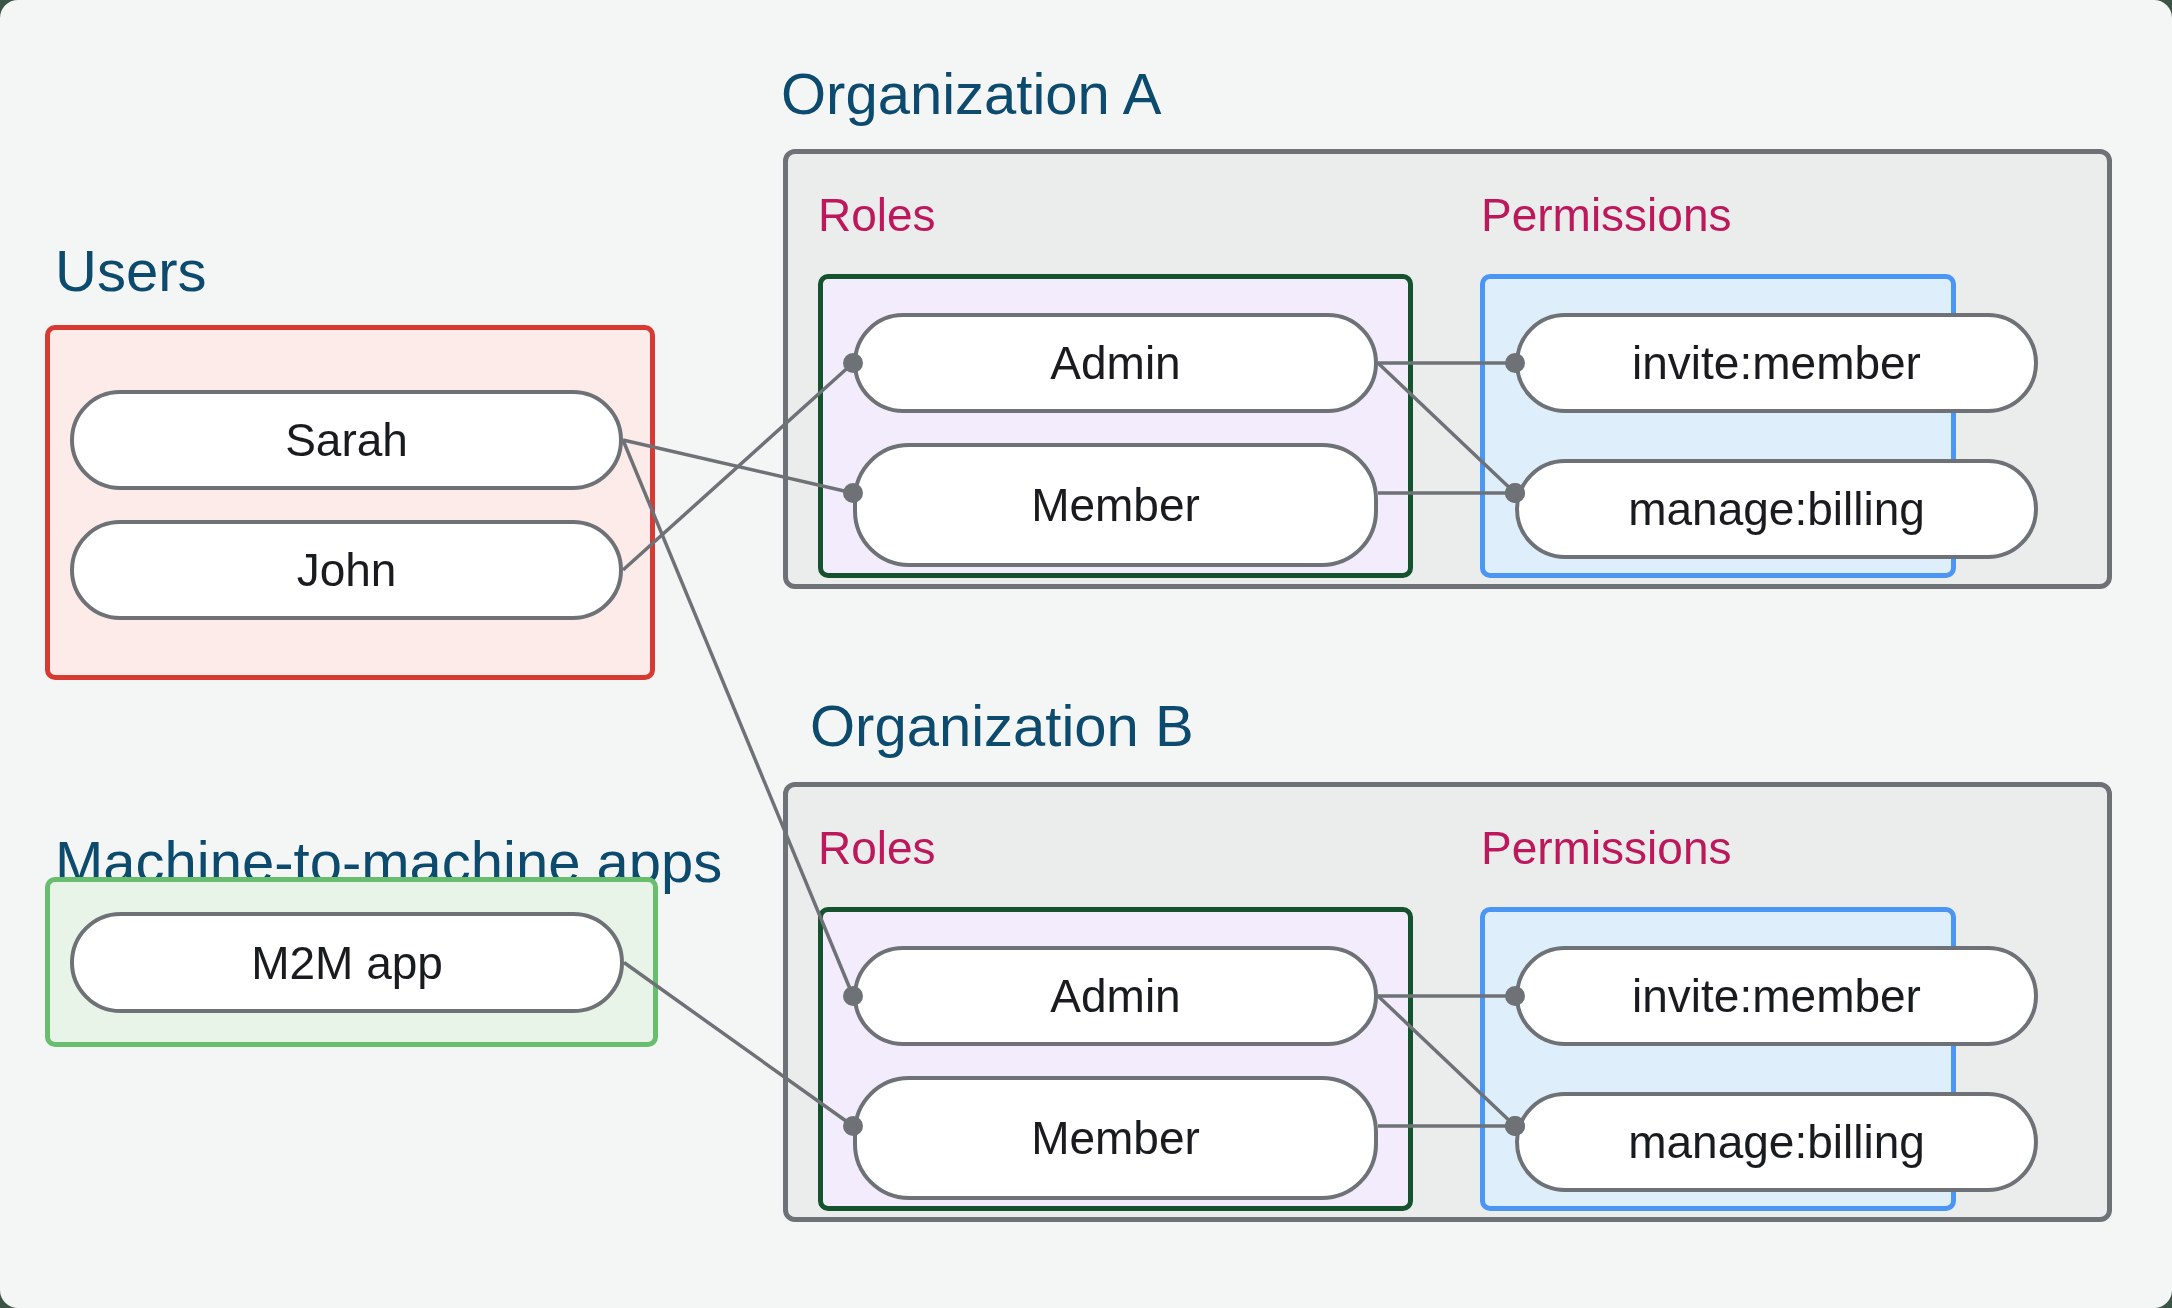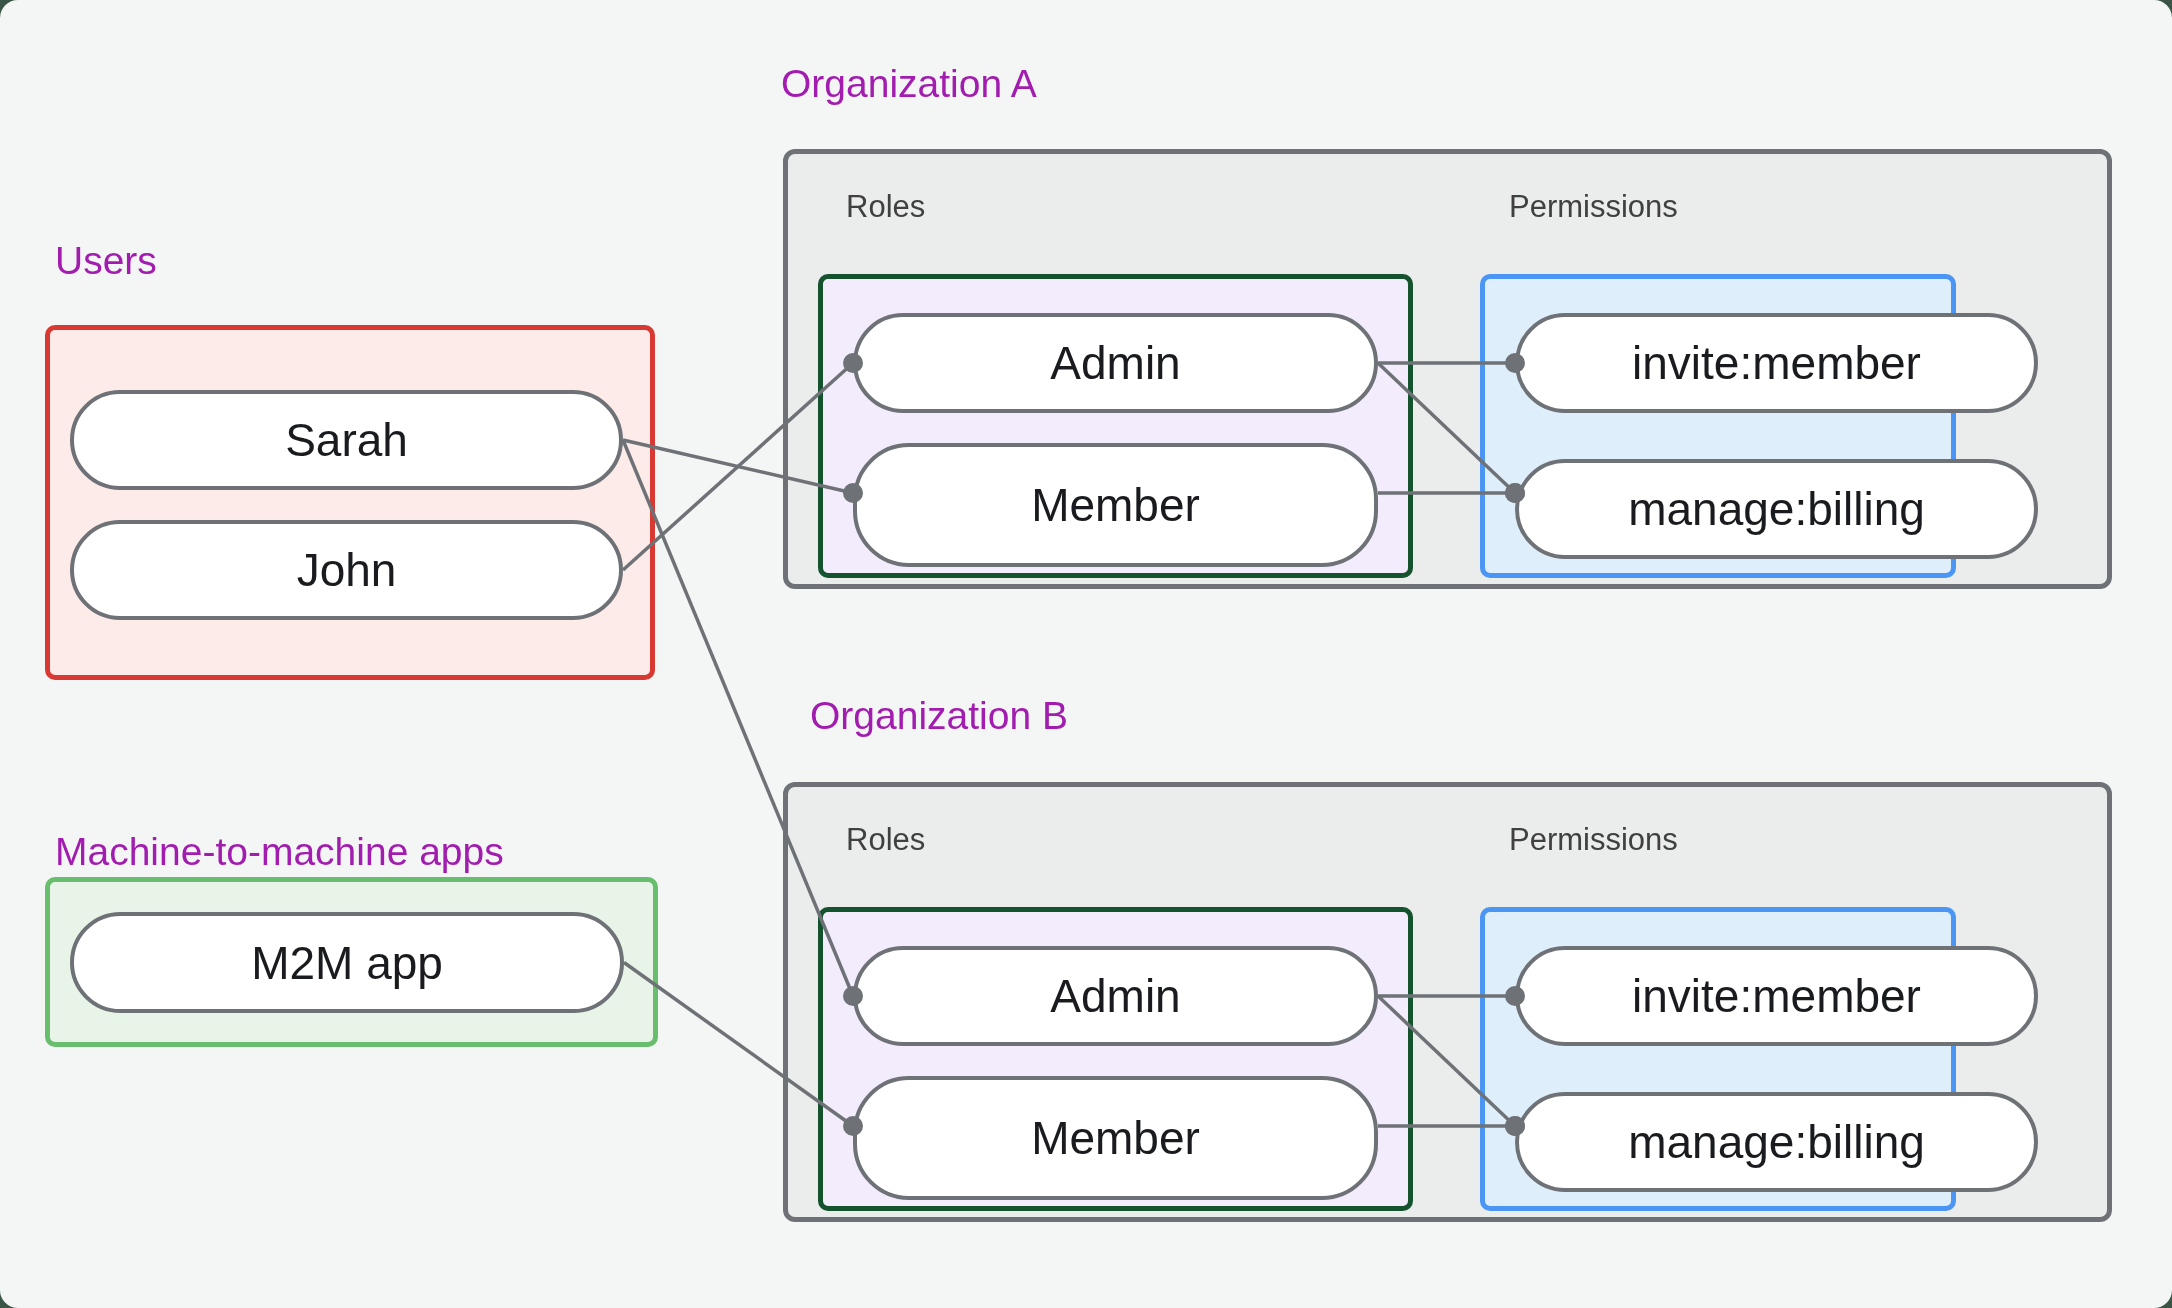--- a/index.html
+++ b/index.html
@@ -10,43 +10,43 @@
   }
   .canvas {
     position: relative;
     width: 2172px; height: 1308px;
     background: #f4f6f5;
     border-radius: 18px;
     overflow: hidden;
   }
   .section-label {
     position: absolute;
-    font-size: 39px;
+    font-size: 58px;
     line-height: 1.05;
-    color: #a21caf;
+    color: #0c4a6e;
     white-space: nowrap;
   }
   .group-box { position: absolute; box-sizing: border-box; }
   .users-box {
     left: 45px; top: 325px; width: 610px; height: 355px;
     background: #fcebe9; border: 5px solid #d83a33; border-radius: 10px;
   }
   .m2m-box {
     left: 45px; top: 877px; width: 613px; height: 170px;
     background: #e9f4e9; border: 5px solid #68bd6e; border-radius: 10px;
   }
   .org-box {
     left: 783px; width: 1329px; height: 440px;
     background: #ebedec; border: 5px solid #6e7276; border-radius: 12px;
   }
   .org-a { top: 149px; }
   .org-b { top: 782px; }
   .inner-label {
     position: absolute;
-    font-size: 31px; line-height: 1.05; color: #404040; white-space: nowrap; margin-left: 28px;
+    font-size: 46px; line-height: 1.05; color: #be185d; white-space: nowrap;
   }
   .roles-box {
     position: absolute; box-sizing: border-box;
     left: 30px; top: 120px; width: 595px; height: 304px;
     background: #f2ecfc; border: 5px solid #14532d; border-radius: 10px;
   }
   .perms-box {
     position: absolute; box-sizing: border-box;
     left: 692px; top: 120px; width: 476px; height: 304px;
     background: #dfeefb; border: 5px solid #4b95f5; border-radius: 10px;

